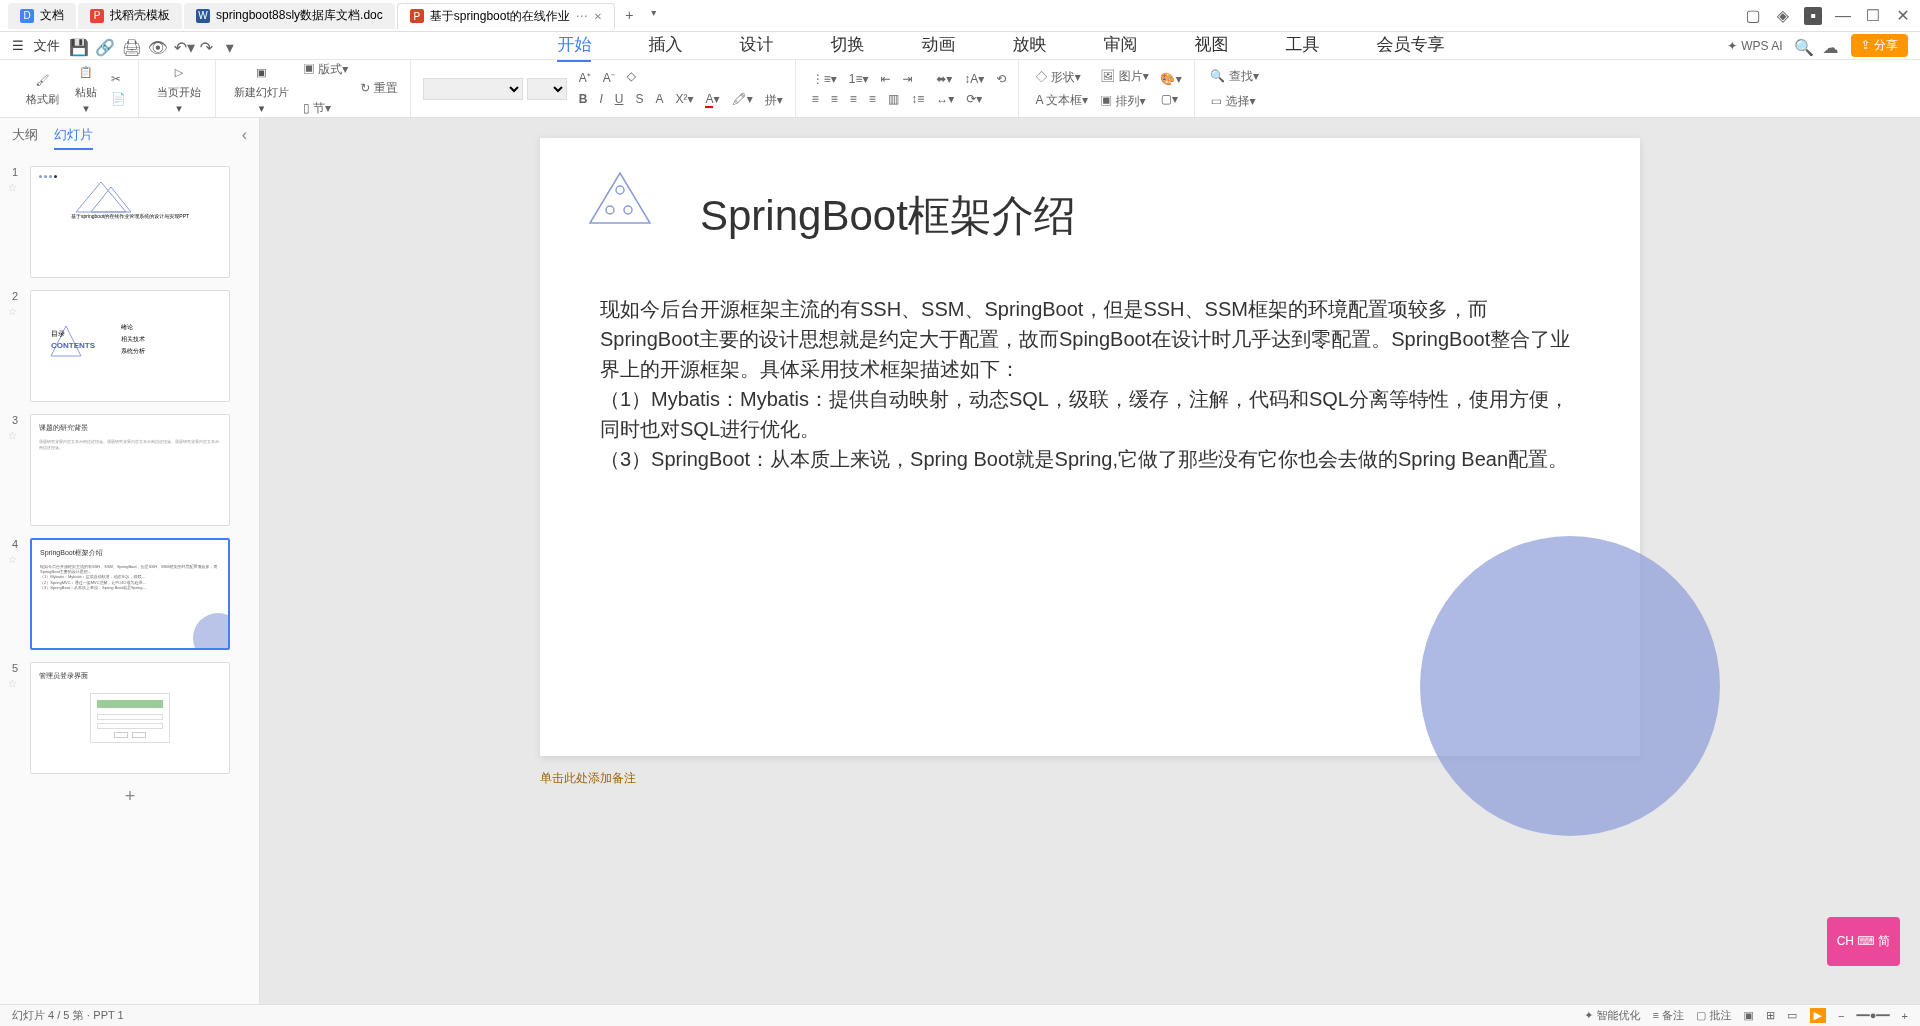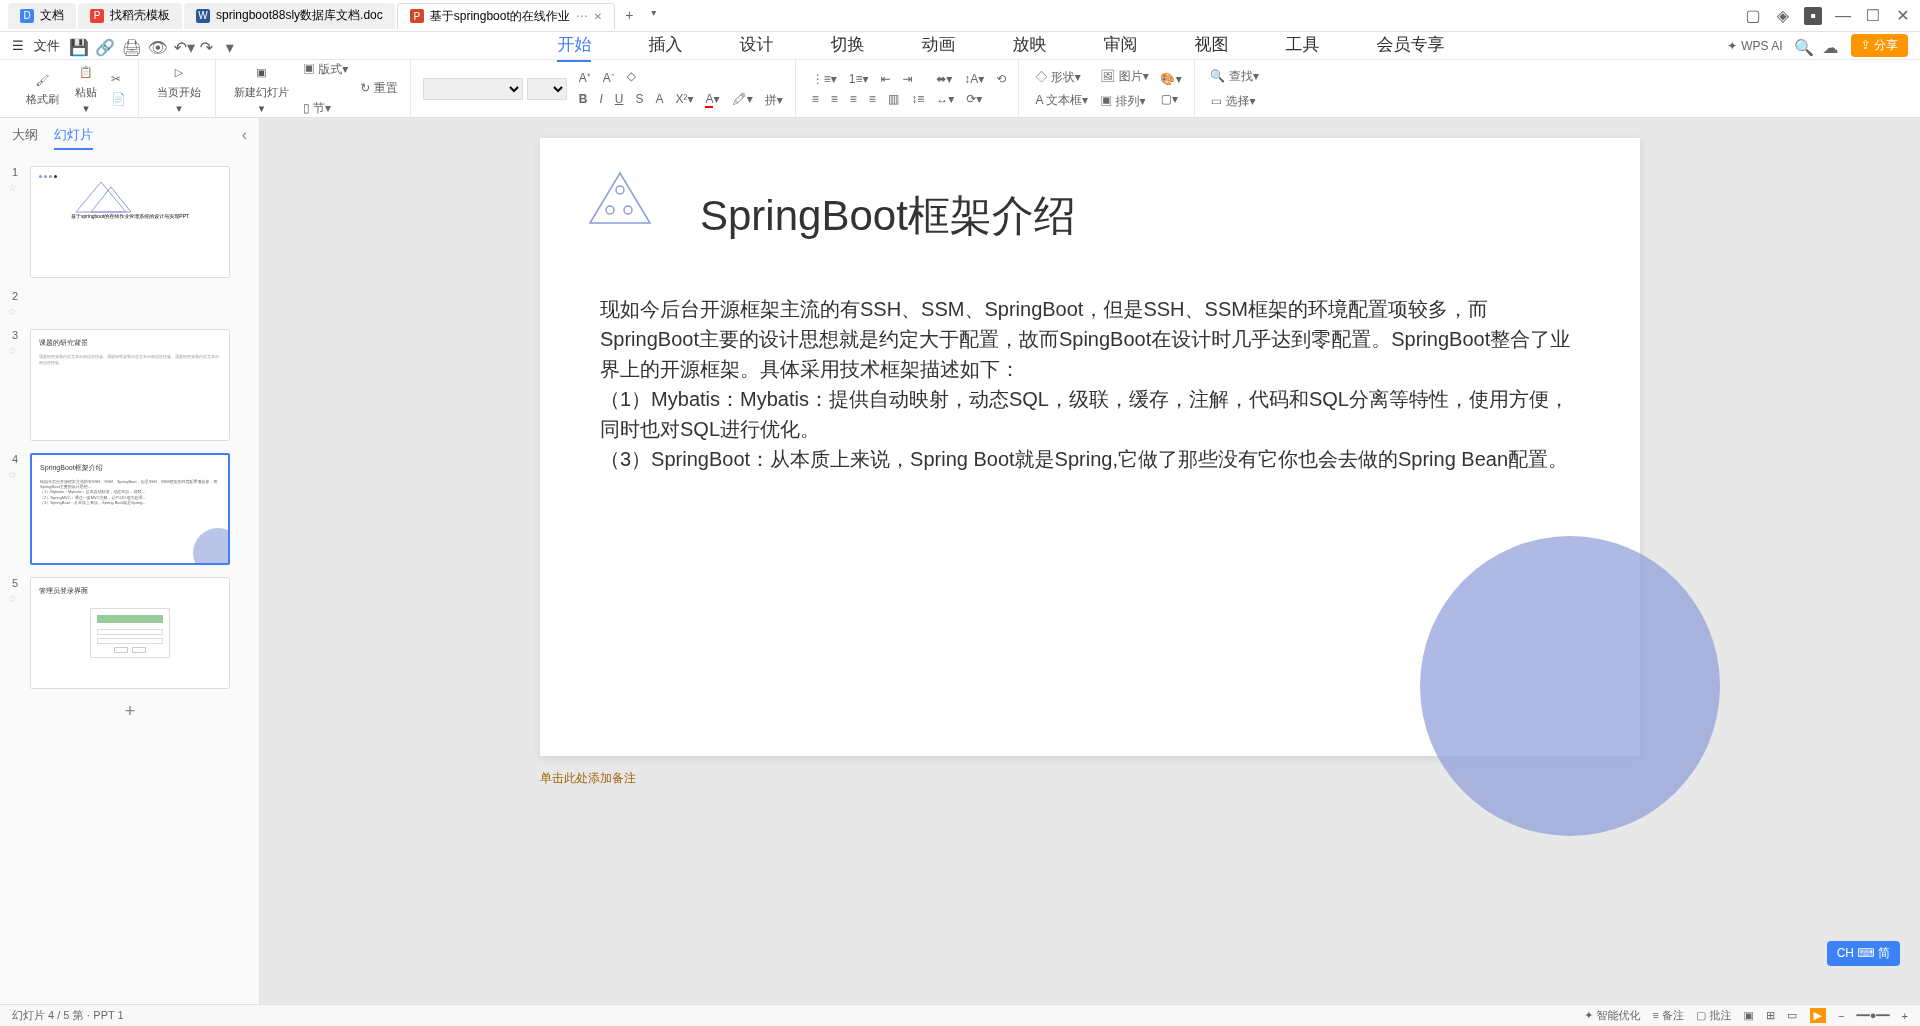--- a/index.html
+++ b/index.html
@@ -64,21 +64,21 @@
 .canvas-area { flex: 1; background: #e8e8e8; display: flex; flex-direction: column; overflow: auto; padding: 20px; position: relative; }
 .slide { width: 1100px; height: 618px; background: #fff; margin: 0 auto; position: relative; box-shadow: 0 2px 8px rgba(0,0,0,0.1); padding: 40px 60px; }
 .slide-logo { position: absolute; left: 40px; top: 30px; width: 80px; height: 60px; }
 .slide-title { font-size: 42px; color: #333; margin-left: 100px; margin-top: 10px; font-weight: 300; }
 .slide-body { font-size: 20px; color: #333; line-height: 1.5; margin-top: 50px; }
 .watermark { position: absolute; top: 260px; left: 50%; transform: translateX(-50%); font-size: 32px; color: #e53935; font-weight: bold; letter-spacing: 2px; opacity: 0.9; }
 .slide-deco { position: absolute; right: -80px; bottom: -80px; width: 300px; height: 300px; background: #8b9dd9; border-radius: 50%; opacity: 0.7; }
 .notes { margin: 8px auto 0; width: 1100px; font-size: 12px; color: #a16207; padding: 6px 0; }
 
 
-.ime-badge { position: fixed; right: 20px; bottom: 60px; background: #3b82f6; color: #fff; padding: 4px 10px; border-radius: 4px; font-size: 12px; }
+.ime-badge { position: fixed; right: 20px; bottom: 60px; background: #ec4899; color: #fff; padding: 16px 10px; border-radius: 4px; font-size: 12px; }
 
 
 .statusbar { height: 22px; background: #f8f8f8; border-top: 1px solid #e0e0e0; display: flex; align-items: center; padding: 0 12px; font-size: 11px; color: #666; gap: 16px; }
 .statusbar .right { margin-left: auto; display: flex; gap: 12px; align-items: center; }
 
 
 .t1-dots { display: flex; gap: 2px; margin-bottom: 8px; }
 .t1-dot { width: 3px; height: 3px; background: #8b9dd9; border-radius: 50%; }
 .t1-tri { position: absolute; left: 40px; top: 10px; }
 .t2-contents { color: #4a5fc1; font-size: 8px; font-weight: bold; position: absolute; left: 20px; top: 50px; }
@@ -277,20 +277,32 @@
               <polygon points="20,35 40,10 60,35" fill="none" stroke="#8b9dd9" stroke-width="1"></polygon>
             </svg>
           <div style="text-align:center;margin-top:35px;font-size:5px;">基于springboot的在线作业管理系统的设计与实现PPT</div>
         </div>
       </div>
       <div class="thumb-item">
         <div>
             <div class="thumb-num">2</div>
             <div class="thumb-star">☆</div>
           </div>
+        <div class="thumb">
+          <svg width="40" height="40" style="position:absolute;left:15px;top:30px;">
+              <polygon points="5,35 20,5 35,35" fill="none" stroke="#8b9dd9"></polygon>
+            </svg>
+          <div style="position:absolute;left:20px;top:38px;font-size:7px;">目录</div>
+          <div class="t2-contents">CONTENTS</div>
+          <div class="t2-list">
+              <div>绪论</div>
+              <div>相关技术</div>
+              <div>系统分析</div>
+            </div>
+        </div>
       </div>
       <div class="thumb-item">
         <div>
             <div class="thumb-num">3</div>
             <div class="thumb-star">☆</div>
           </div>
         <div class="thumb">
           <div class="thumb-title">课题的研究背景</div>
           <div style="font-size:4px;color:#999;margin-top:6px;line-height:1.4;">课题研究背景内容文本示例描述段落。课题研究背景内容文本示例描述段落。课题研究背景内容文本示例描述段落。</div>
         </div>

